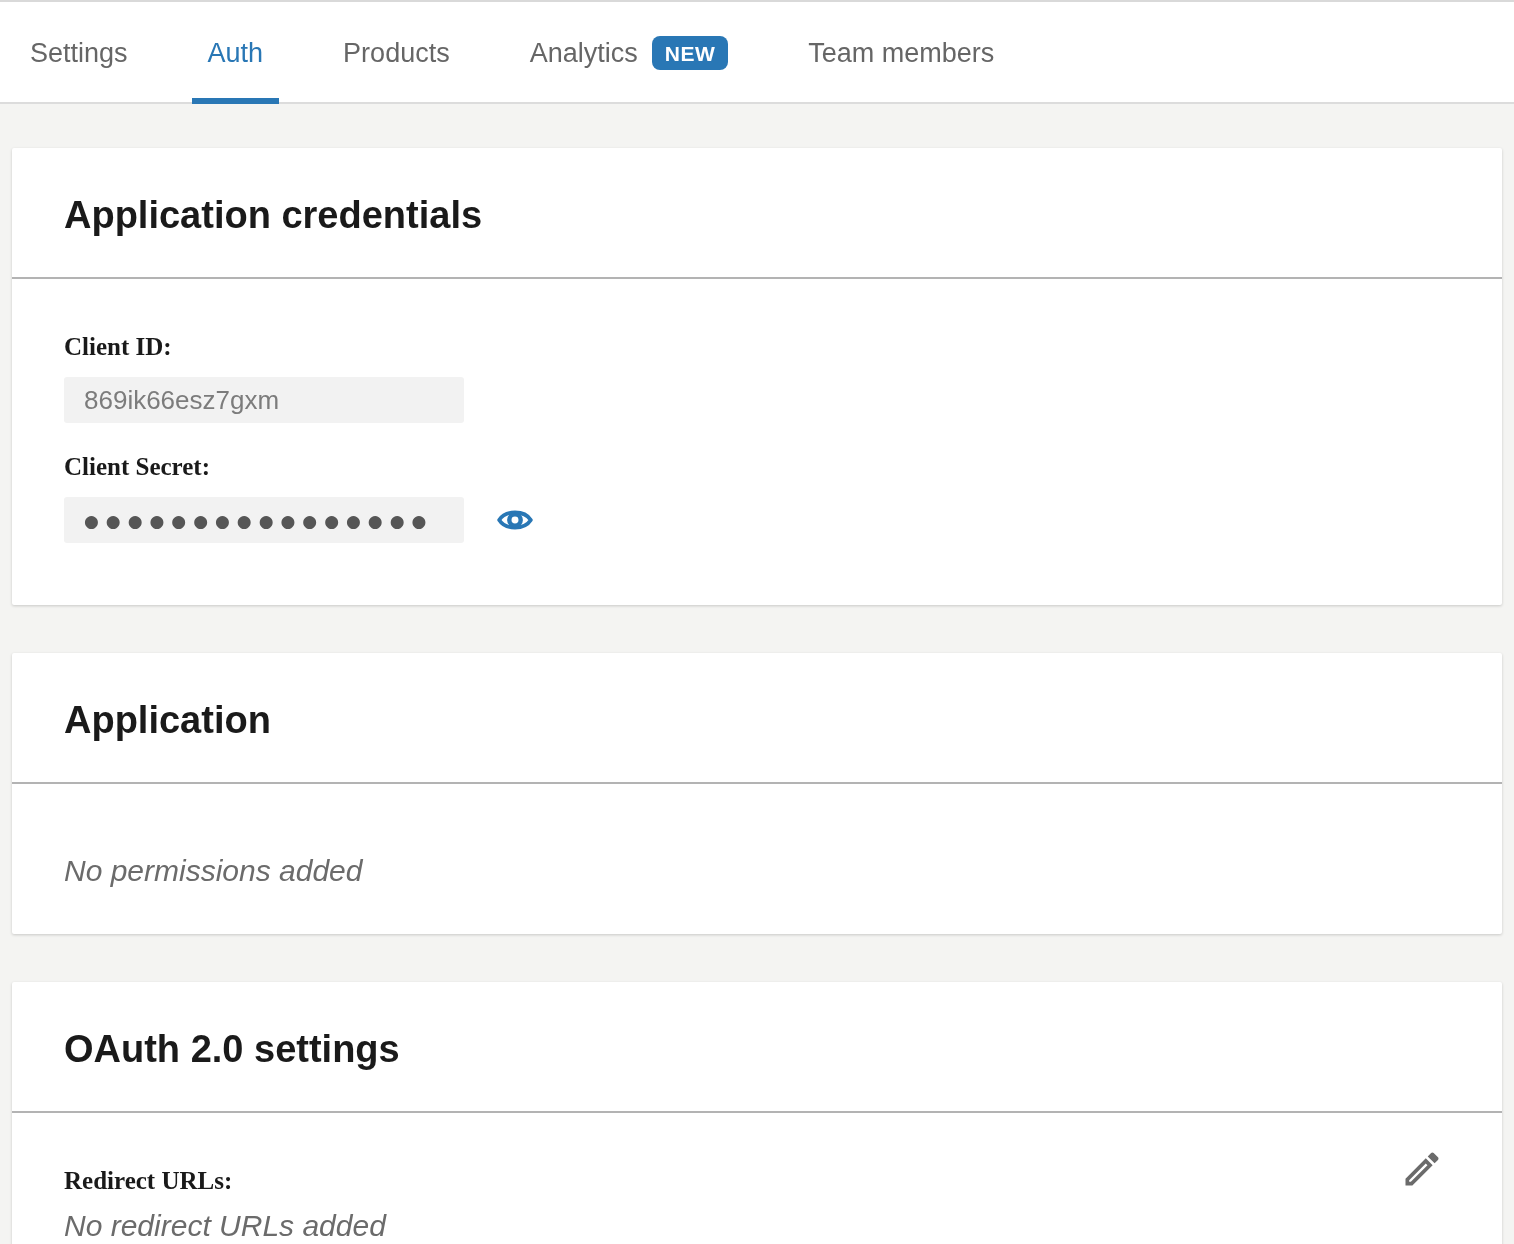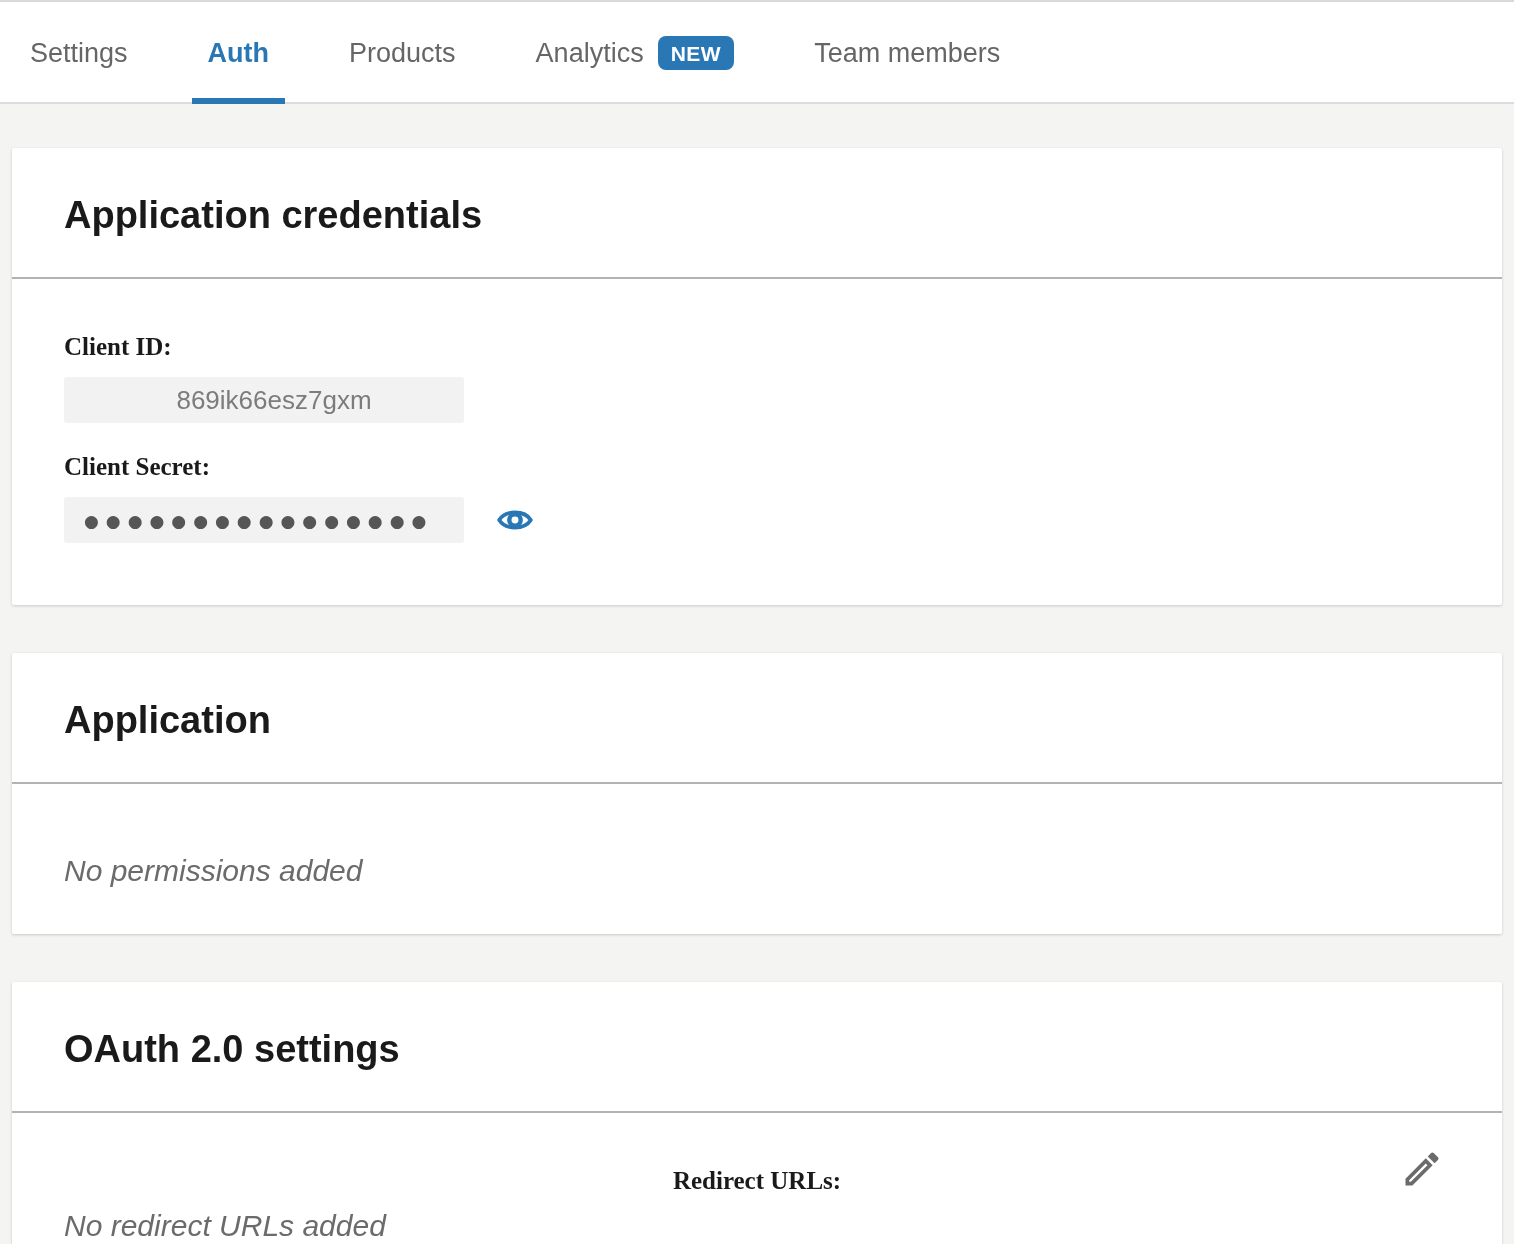--- a/index.html
+++ b/index.html
@@ -31,21 +31,21 @@
     margin-bottom: -2px;
     border-bottom: 6px solid transparent;
     padding-top: 6px;
     font-size: 27px;
     color: #666666;
     cursor: pointer;
     white-space: nowrap;
   }
   .tab.active {
     color: #2977b5;
-    font-weight: 700;
+    font-weight: 400;
     border-bottom-color: #2977b5;
   }
   .badge-new {
     display: inline-block;
     margin-left: 14px;
     background: #2977b5;
     color: #ffffff;
     font-size: 21px;
     font-weight: 700;
     line-height: 1;
@@ -85,21 +85,21 @@
     width: 400px;
     height: 46px;
     background: #f2f2f2;
     border-radius: 3px;
     display: flex;
     align-items: center;
     padding-left: 20px;
     font-size: 26px;
     color: #7c7c7c;
   }
-  .field-gap { margin-bottom: 30px; justify-content: center; }
+  .field-gap { margin-bottom: 30px; }
   .secret-row {
     display: flex;
     align-items: center;
     gap: 32px;
   }
   .masked {
     font-family: "DejaVu Sans", sans-serif;
     font-size: 17px;
     letter-spacing: 7px;
     color: #565656;
@@ -120,21 +120,21 @@
     font-size: 30px;
     font-style: italic;
     color: #6b6b6b;
   }
 
   
   .oauth-body {
     position: relative;
     padding: 54px 52px 50px;
   }
-  .oauth-body .field-label { margin-bottom: 14px; text-align: center; }
+  .oauth-body .field-label { margin-bottom: 14px; }
   .edit-btn {
     position: absolute;
     top: 34px;
     right: 58px;
     background: none;
     border: none;
     cursor: pointer;
     padding: 0;
   }
 </style>

